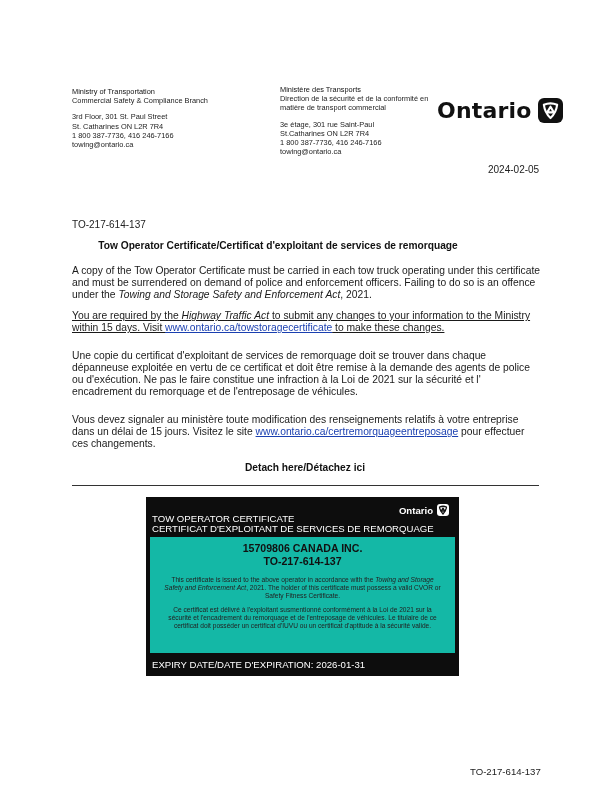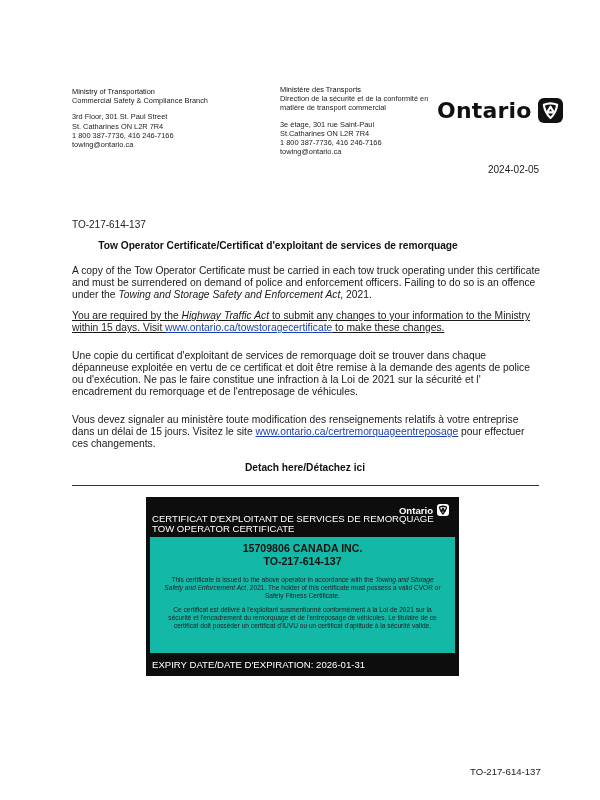--- a/index.html
+++ b/index.html
@@ -105,22 +105,22 @@
     <span class="card-trillium">
       <svg width="10" height="10" viewBox="0 0 20 20">
         <g fill="none" stroke="#111" stroke-width="2.6" stroke-linejoin="round">
           <path d="M3 4 Q10 1 17 4 Q16 12 10 18 Q4 12 3 4 Z"></path>
           <path d="M10 6 L13.5 12 L6.5 12 Z"></path>
         </g>
       </svg>
     </span>
   </div>
   <div class="card-head">
+    <div>TOW OPERATOR CERTIFICATE</div>
     <div>CERTIFICAT D'EXPLOITANT DE SERVICES DE REMORQUAGE</div>
-    <div>TOW OPERATOR CERTIFICATE</div>
   </div>
   <div class="card-body">
     <div class="card-name">15709806 CANADA INC.</div>
     <div class="card-name" style="margin-top:0">TO-217-614-137</div>
     <div class="card-note n1">
       <span>This certificate is issued to the above operator in accordance with the </span><i>Towing and Storage Safety and Enforcement Act</i><span>, 2021. The holder of this certificate must possess a valid CVOR or Safety Fitness Certificate.</span>
     </div>
     <div class="card-note n2">Ce certificat est délivré à l'exploitant susmentionné conformément à la Loi de 2021 sur la sécurité et l'encadrement du remorquage et de l'entreposage de véhicules. Le titulaire de ce certificat doit posséder un certificat d'IUVU ou un certificat d'aptitude à la sécurité valide.</div>
   </div>
   <div class="card-expiry">EXPIRY DATE/DATE D'EXPIRATION: 2026-01-31</div>

